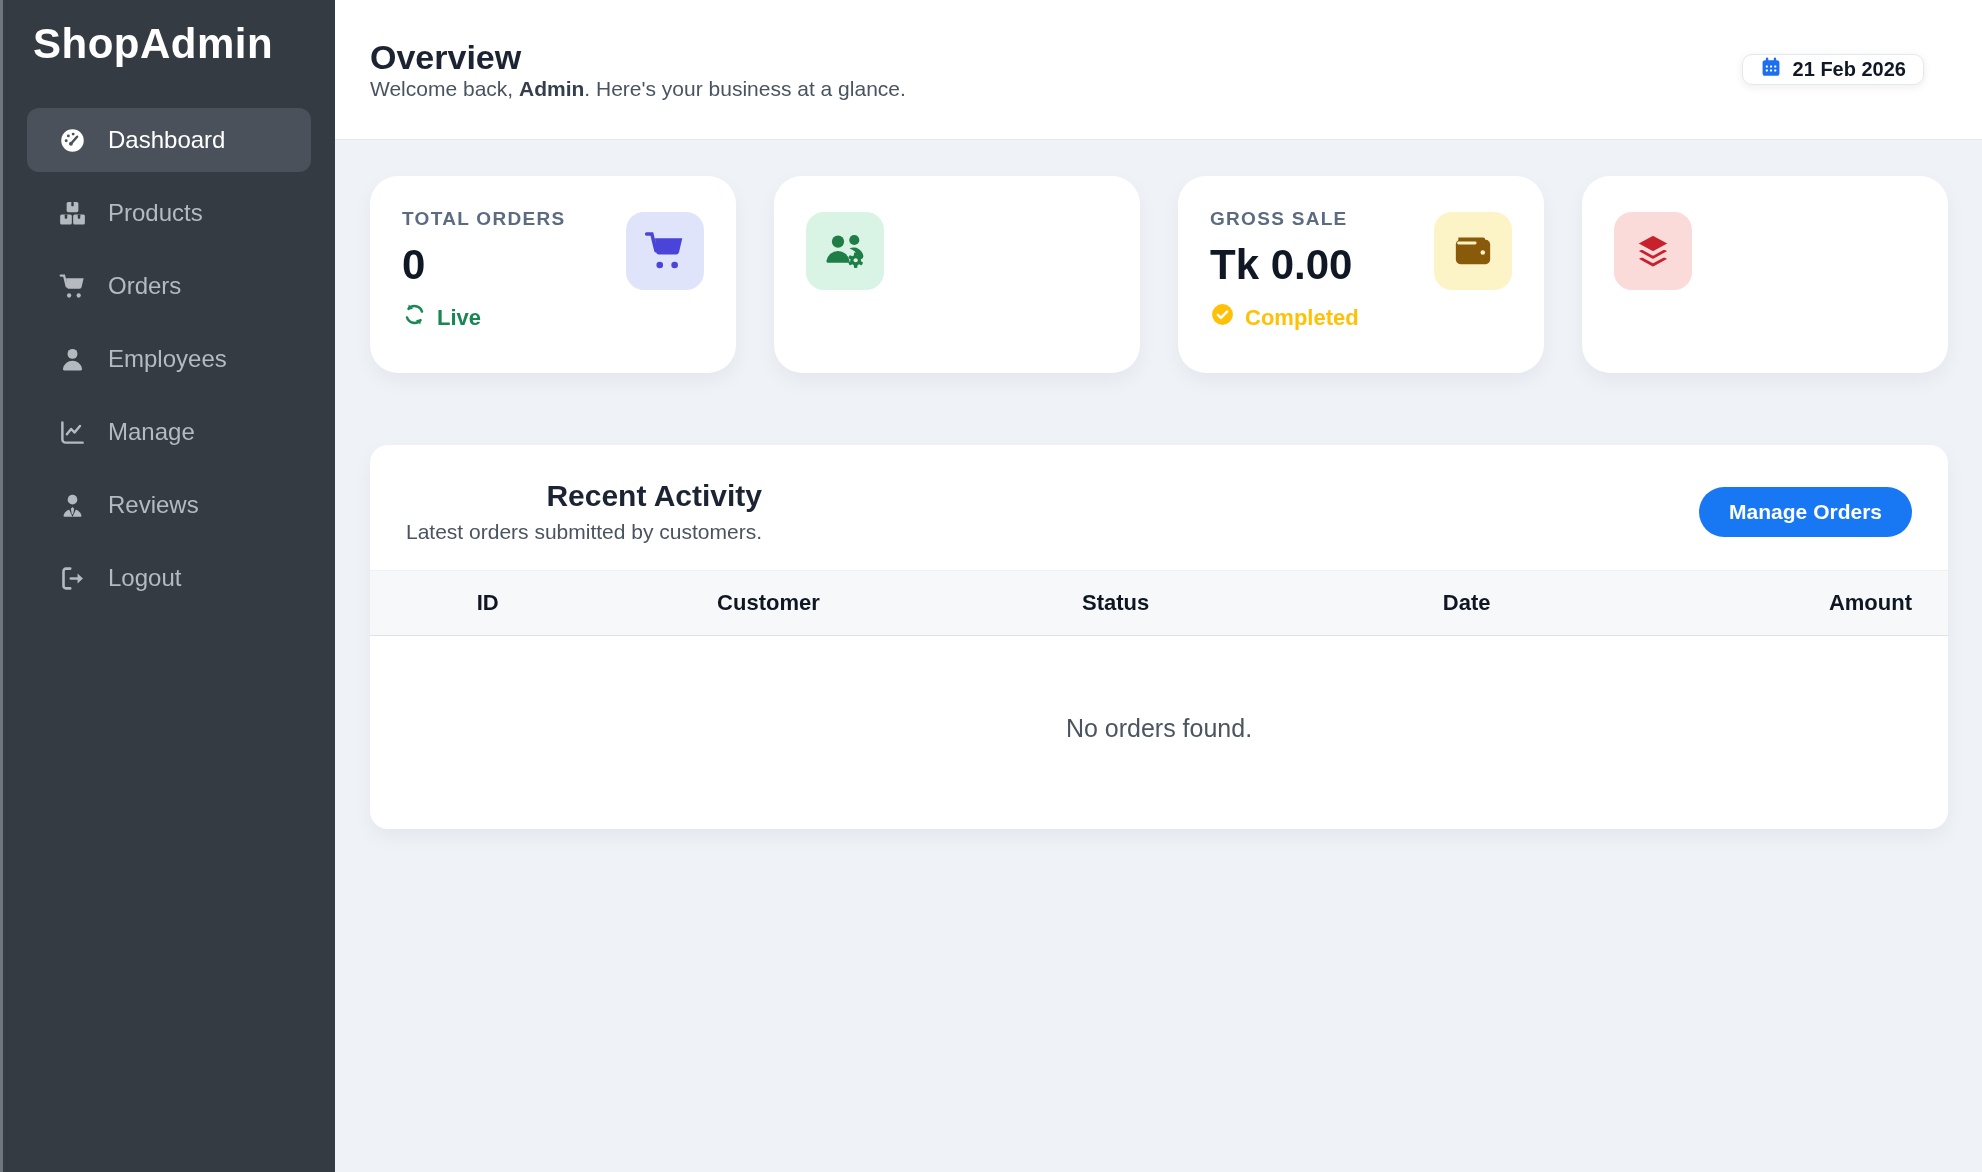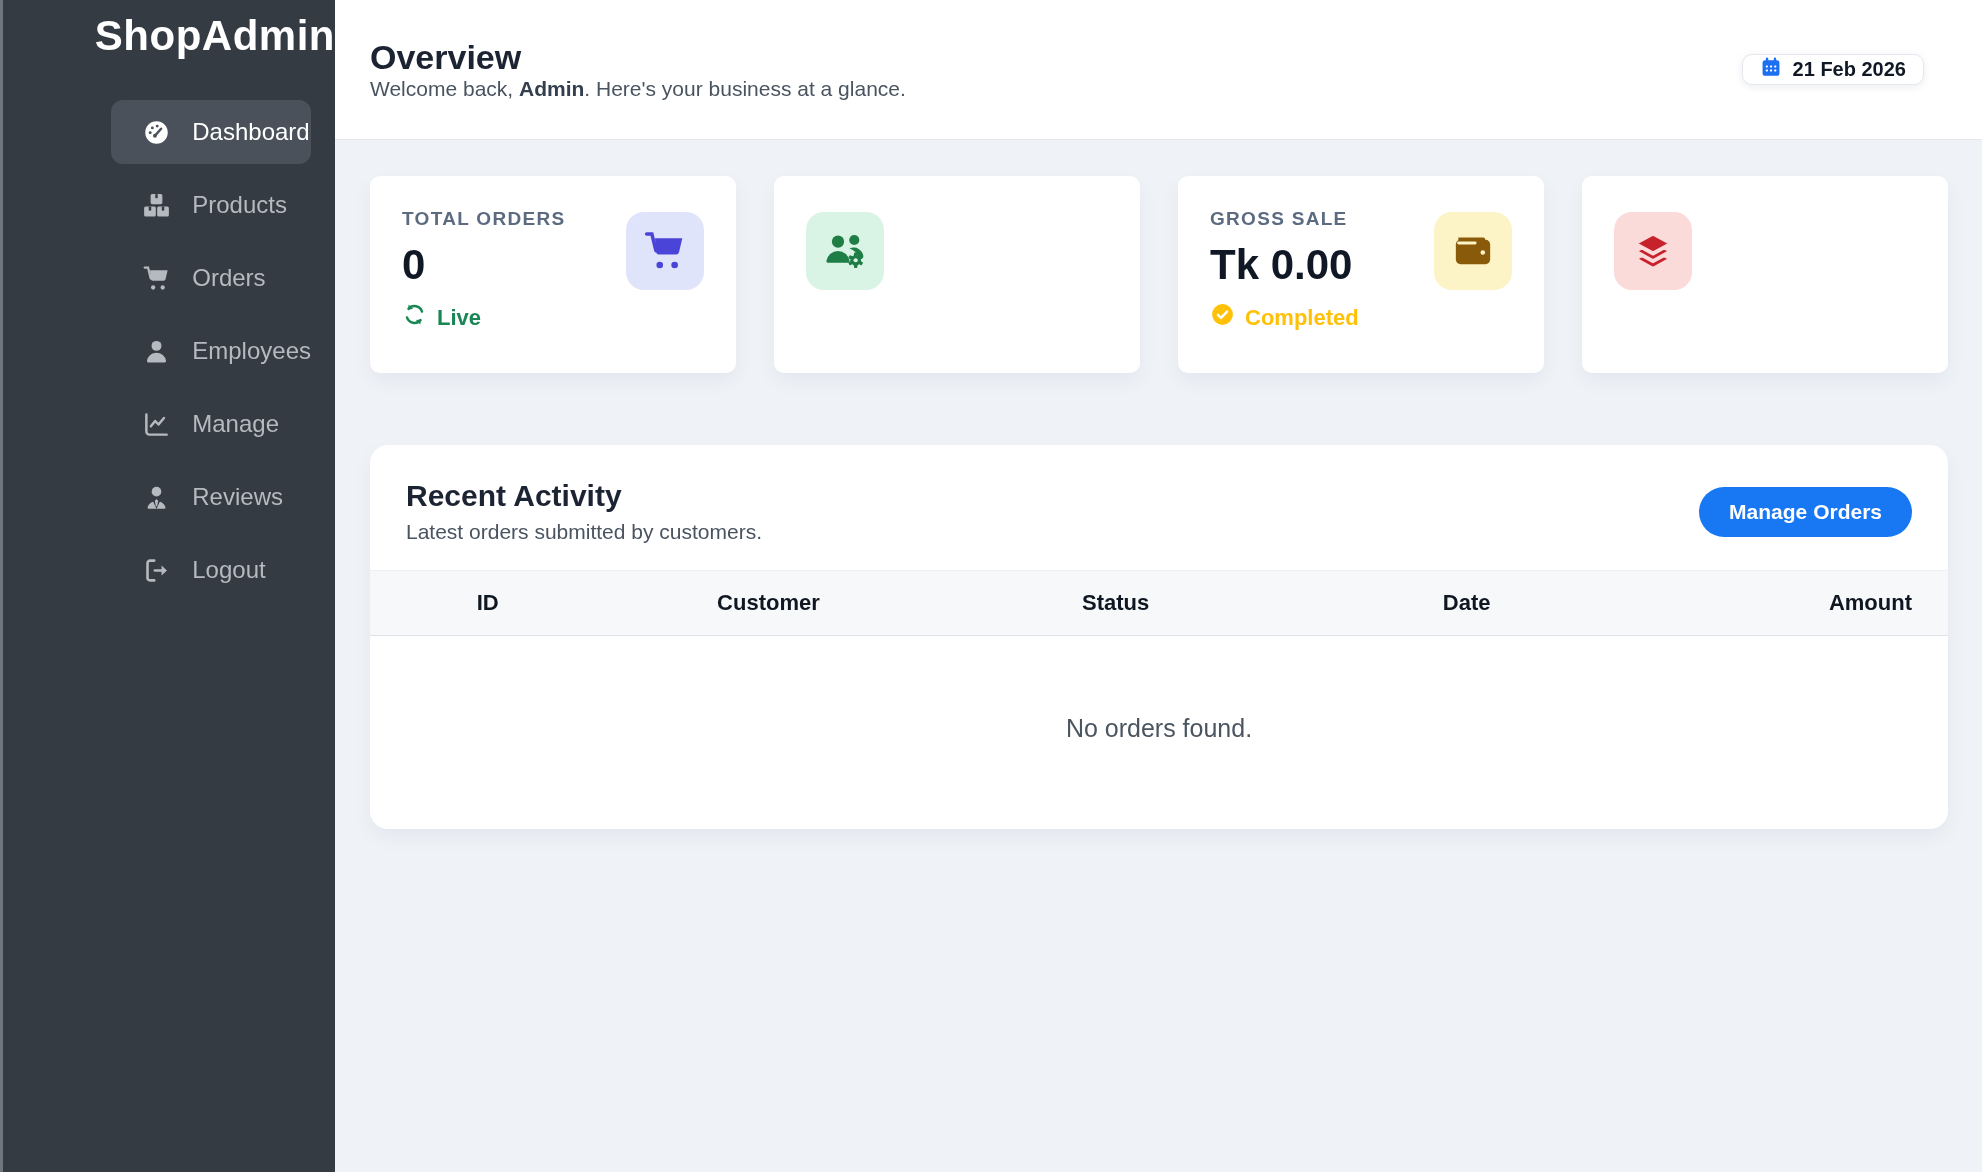--- a/index.html
+++ b/index.html
@@ -5,21 +5,21 @@
   * { margin:0; padding:0; box-sizing:border-box; }
   html,body { width:1982px; height:1172px; overflow:hidden; }
   body {
     font-family:"Liberation Sans","DejaVu Sans",sans-serif;
     display:flex; background:#eff3f8;
     border-left:3px solid #70767d;
   }
   
   .sidebar {
     width:332px; min-width:332px; background:#353b43; height:100%;
-    padding-top:8px; display:flex; flex-direction:column;align-items:flex-end;
+    padding-top:16px; display:flex; flex-direction:column;
   }
   .brand {
     color:#ffffff; font-size:42px; font-weight:700;
     padding:4px 0 0 30px; letter-spacing:.5px; margin-bottom:40px;
   }
   .nav { display:flex; flex-direction:column; }
   .nav-item {
     display:flex; align-items:center; gap:22px;
     height:64px; margin:0 24px 9px 24px; padding-left:32px;
     border-radius:10px; color:#b4bac0; font-size:24px; cursor:pointer;
@@ -41,21 +41,21 @@
     display:flex; align-items:center; gap:11px;
     background:#ffffff; border:1px solid #e4e8ee; border-radius:10px;
     padding:1px 17px; font-size:20px; font-weight:700; color:#101826;
     box-shadow:0 2px 8px rgba(16,24,40,.08); cursor:pointer;
   }
   .date-badge svg { width:22px; height:22px; color:#1d6ff2; }
   .content { padding:36px 34px 0 35px; }
   
   .cards { display:grid; grid-template-columns:repeat(4,1fr); gap:38px; margin-bottom:72px; }
   .card {
-    background:#ffffff; border-radius:10px; height:197px;
+    background:#ffffff; border-radius:28px; height:197px;
     padding:32px 32px 0 32px; box-shadow:0 8px 20px rgba(16,24,40,.05);
     display:flex; justify-content:space-between;
   }
   .card-label { font-size:19px; font-weight:600; letter-spacing:1.3px; color:#5c6b80; }
   .card-value { font-size:42px; font-weight:800; color:#101826; margin-top:12px; line-height:1.1; }
   .card-status { display:flex; align-items:center; gap:10px; margin-top:14px; font-size:22px; font-weight:700; }
   .card-status svg { width:25px; height:25px; }
   .status-live { color:#198754; }
   .status-plain { color:#4d5a68; font-size:23px; }
   .status-completed { color:#ffc107; }
@@ -71,21 +71,21 @@
   .ib-red    { background:#fbdada; color:#c7222b; }
   
   .panel {
     background:#ffffff; border-radius:18px; overflow:hidden;
     box-shadow:0 8px 20px rgba(16,24,40,.05);
   }
   .panel-head {
     display:flex; align-items:center; justify-content:space-between;
     padding:34px 36px 26px 36px;
   }
-  .panel-title { font-size:30px; font-weight:800; color:#1c2434; margin-bottom:7px; }
+  .panel-title { font-size:30px; font-weight:800; color:#1c2434; margin-bottom:7px;text-align:right; }
   .panel-sub { font-size:21px; color:#4a5461; }
   .manage-btn {
     background:#1877f2; color:#ffffff; border:none; cursor:pointer;
     font-family:inherit; font-size:21px; font-weight:600;
     padding:13px 30px; border-radius:50px;
   }
   table { width:100%; border-collapse:collapse; }
   thead th {
     background:#f7f8fa; font-size:22px; font-weight:700; color:#0f1722;
     text-align:center; padding:19px 0;

